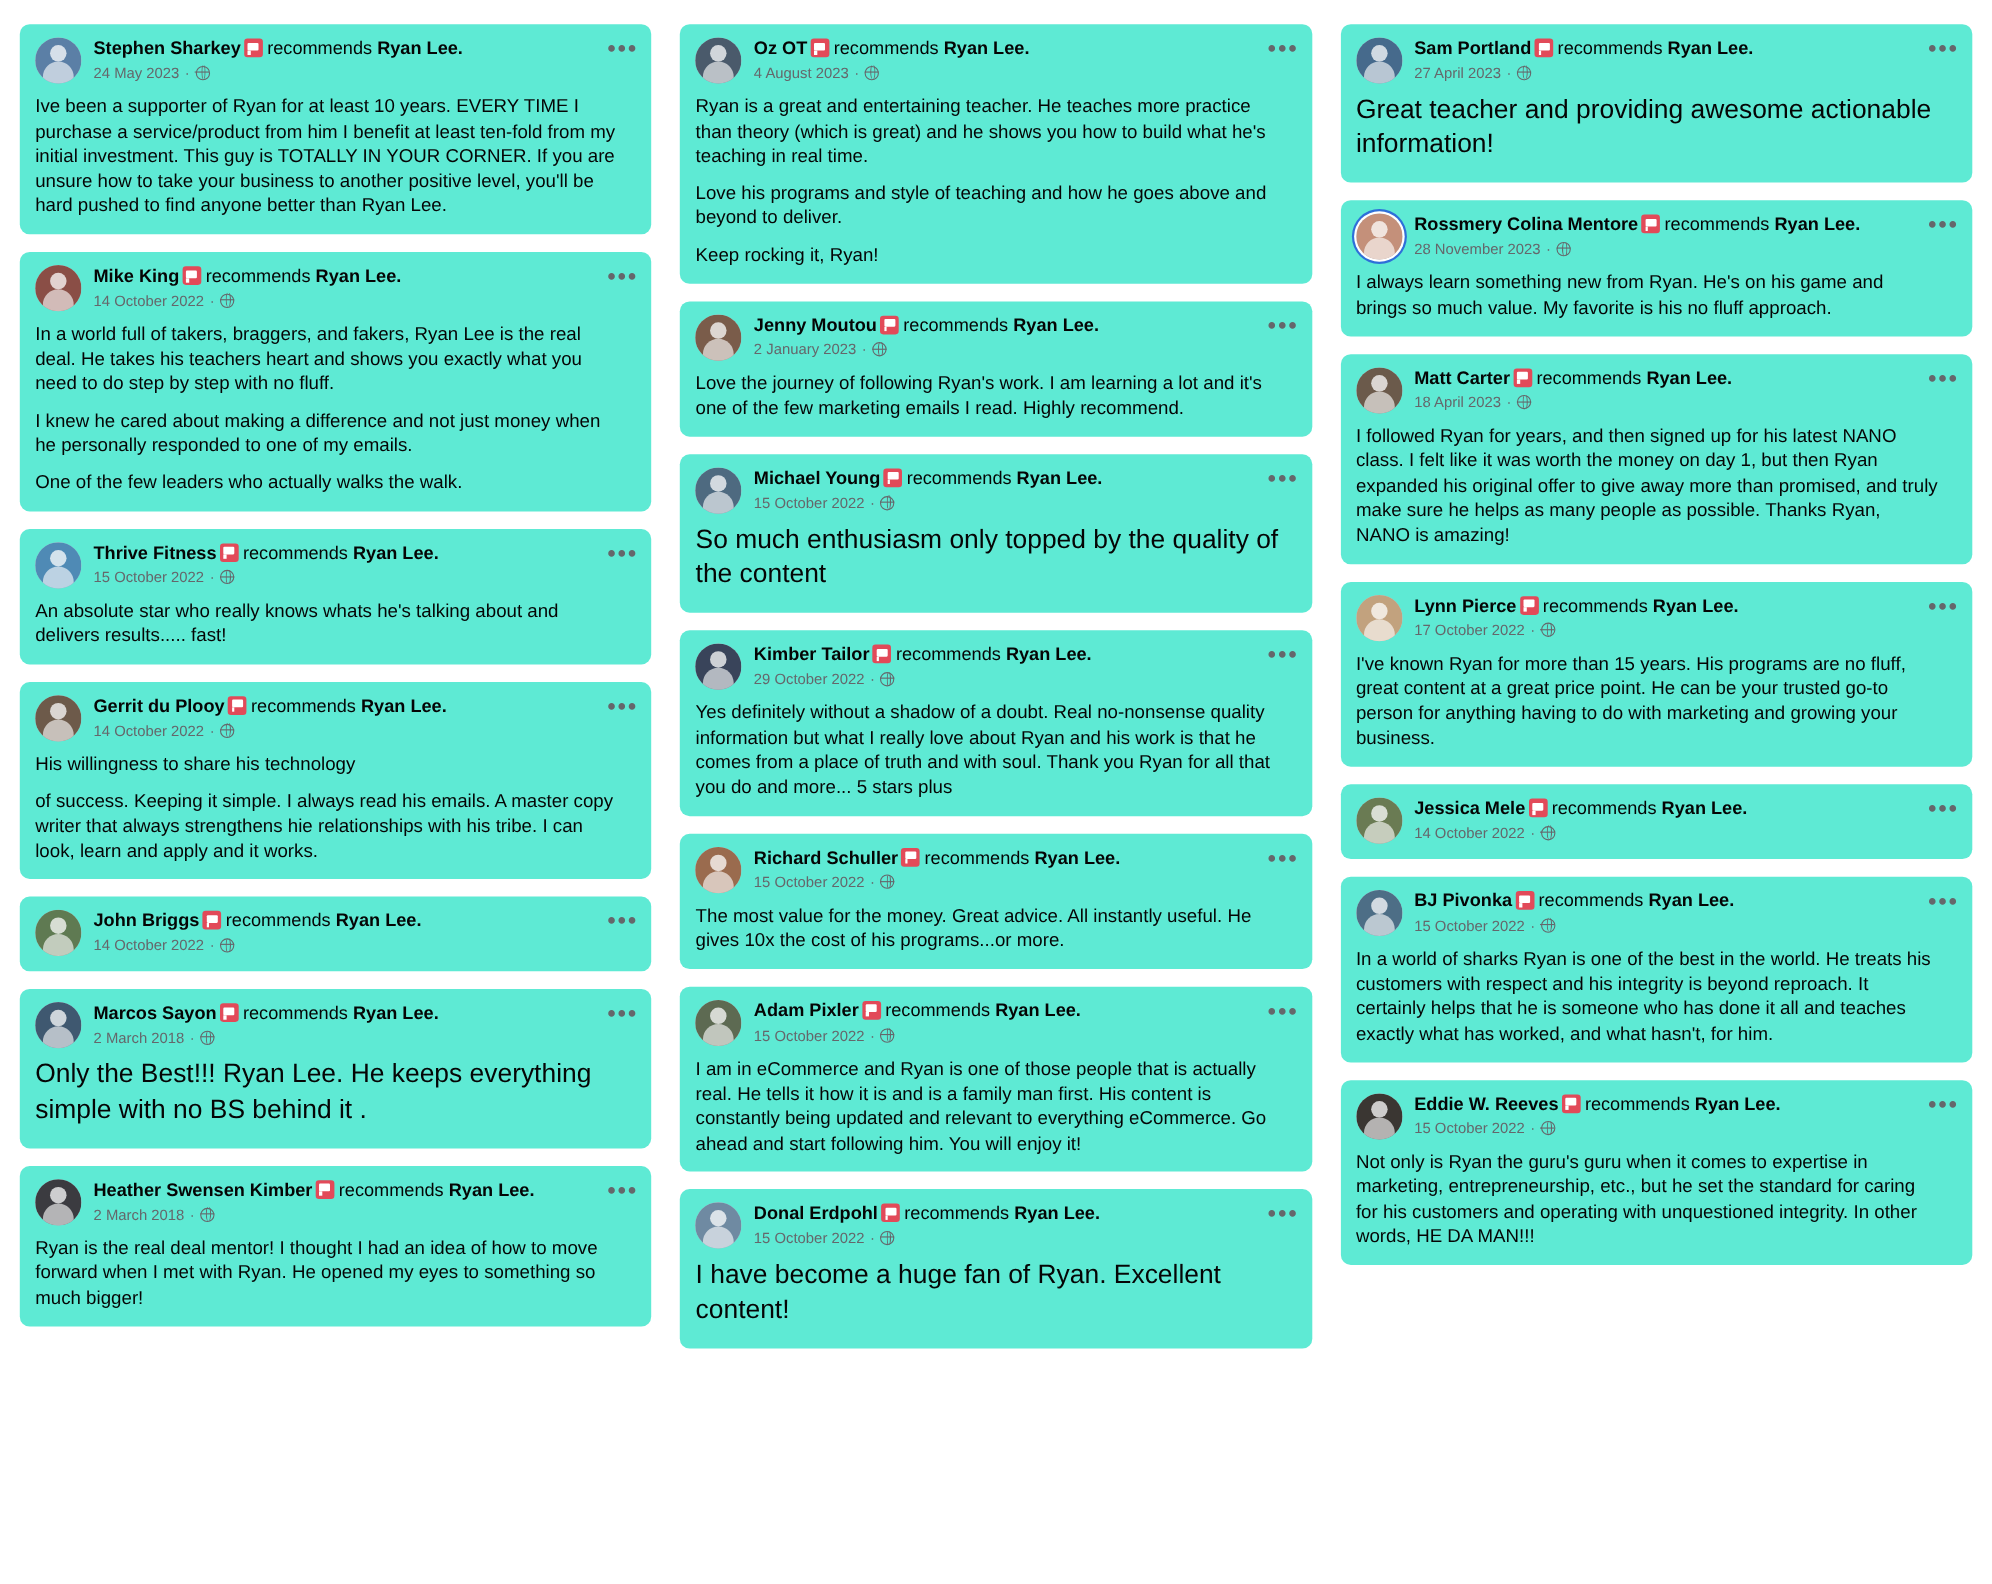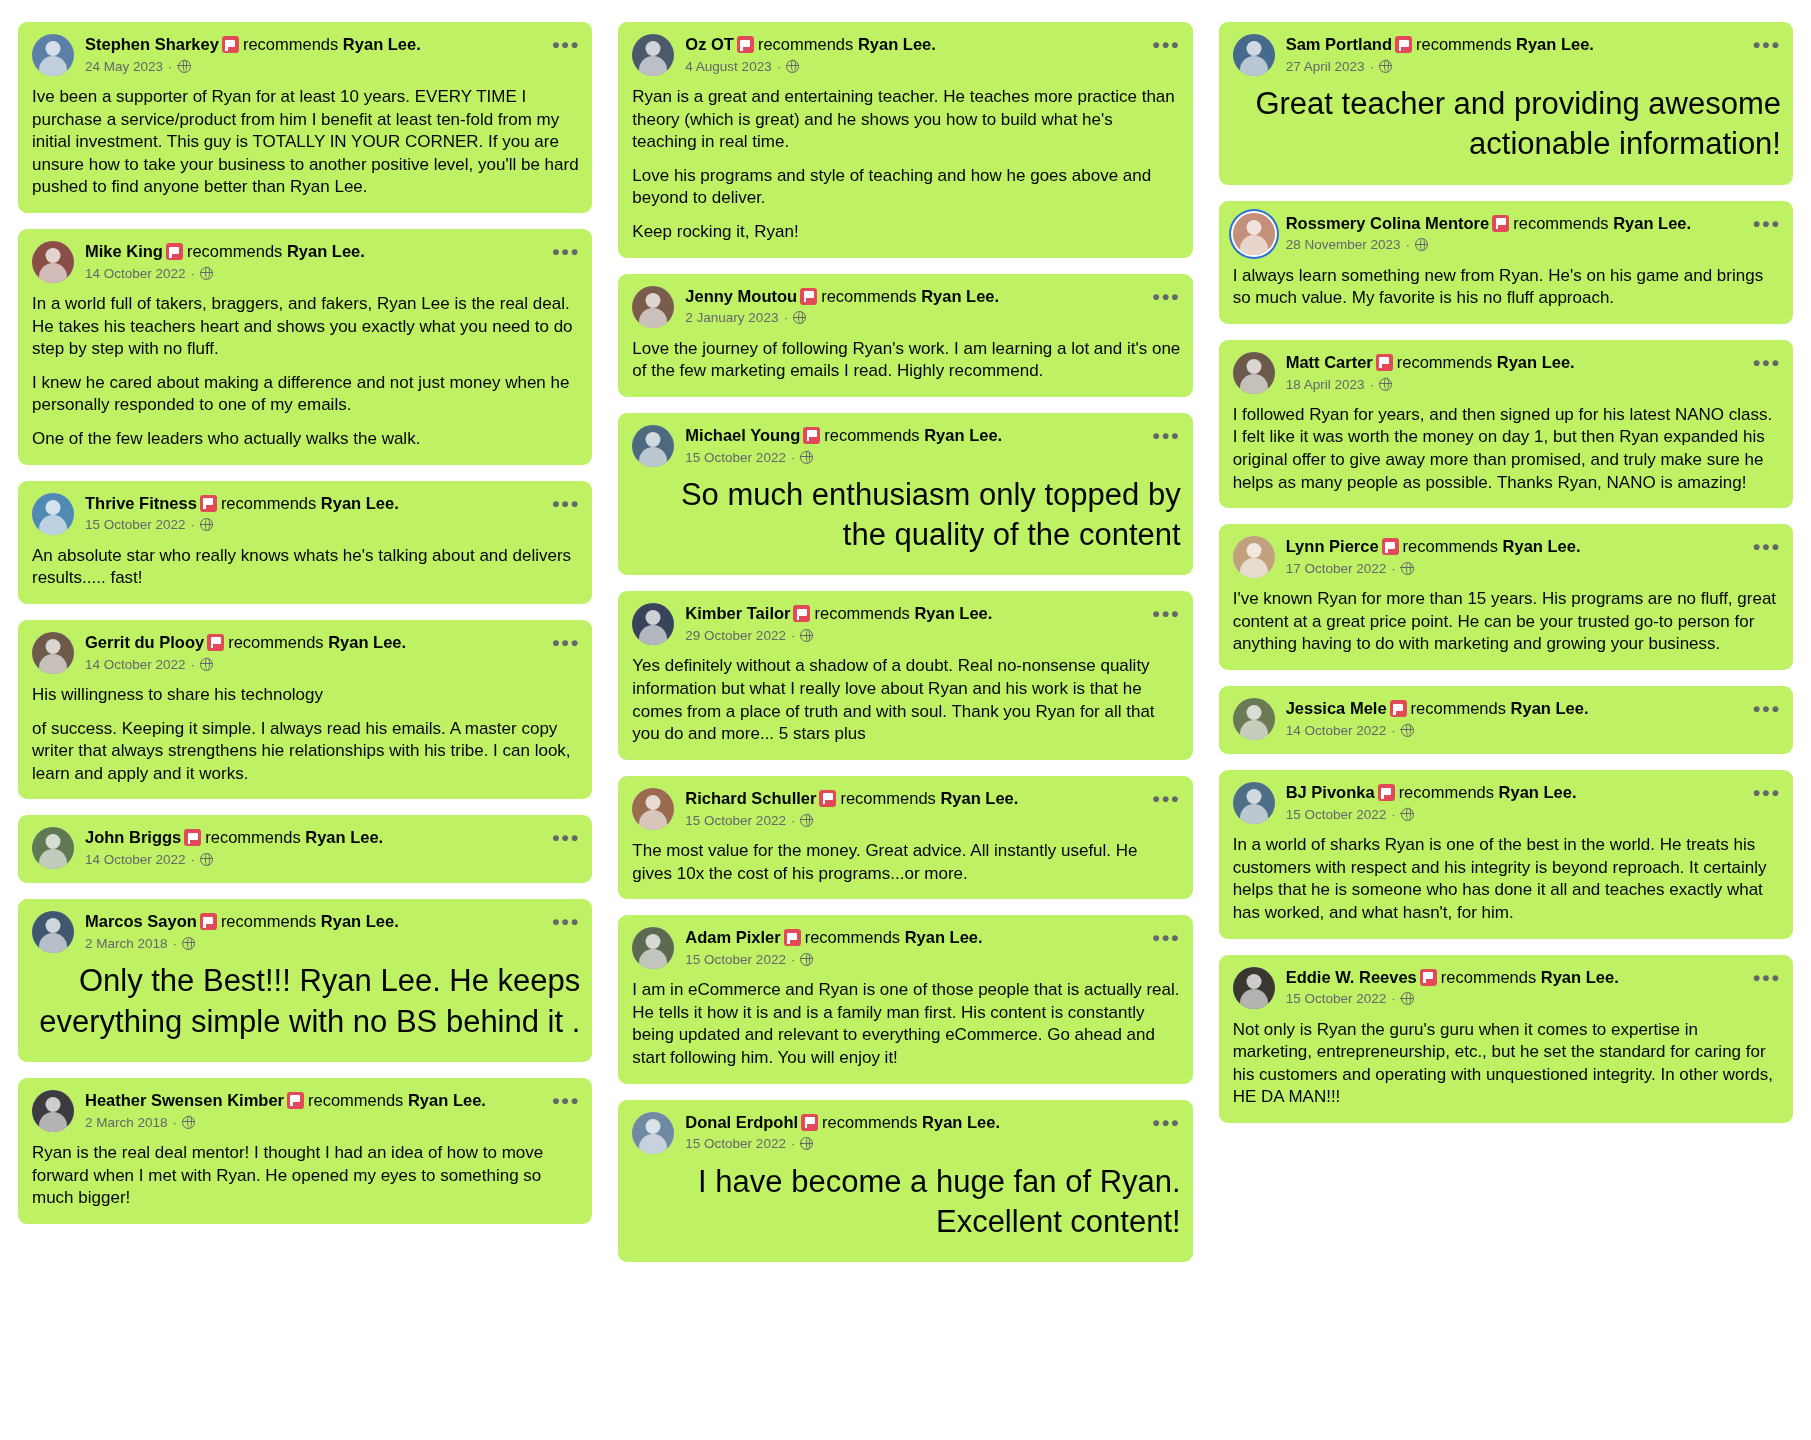--- a/index.html
+++ b/index.html
@@ -21,23 +21,23 @@
     gap: 26px;
   }
   .column {
     flex: 1 1 0;
     display: flex;
     flex-direction: column;
     gap: 16px;
     min-width: 0;
   }
   .card {
-    background: #bef264;
+    background: #5eead4;
     border-radius: 9px;
-    padding: 12px 12px 14px 14px;
+    padding: 12px 30px 14px 14px;
     position: relative;
   }
   .card-head {
     display: flex;
     align-items: flex-start;
     gap: 11px;
     padding-right: 46px;
   }
   .avatar {
     width: 42px;
@@ -160,24 +160,23 @@
     margin-top: 10px;
     font-size: 17px;
     line-height: 1.33;
     color: #050505;
   }
   .body p {
     margin: 0 0 11px 0;
   }
   .body p:last-child { margin-bottom: 0; }
   .body.large {
-    font-size: 31px;
+    font-size: 24px;
     line-height: 1.3;
     margin-top: 8px;
-    text-align: right;
   }
   .body.large p { margin-bottom: 6px; }
 </style>
 </head>
 <body>
 
 <div class="columns" id="grid">
     <div class="column">
       <div class="card">
         <div class="card-head">

